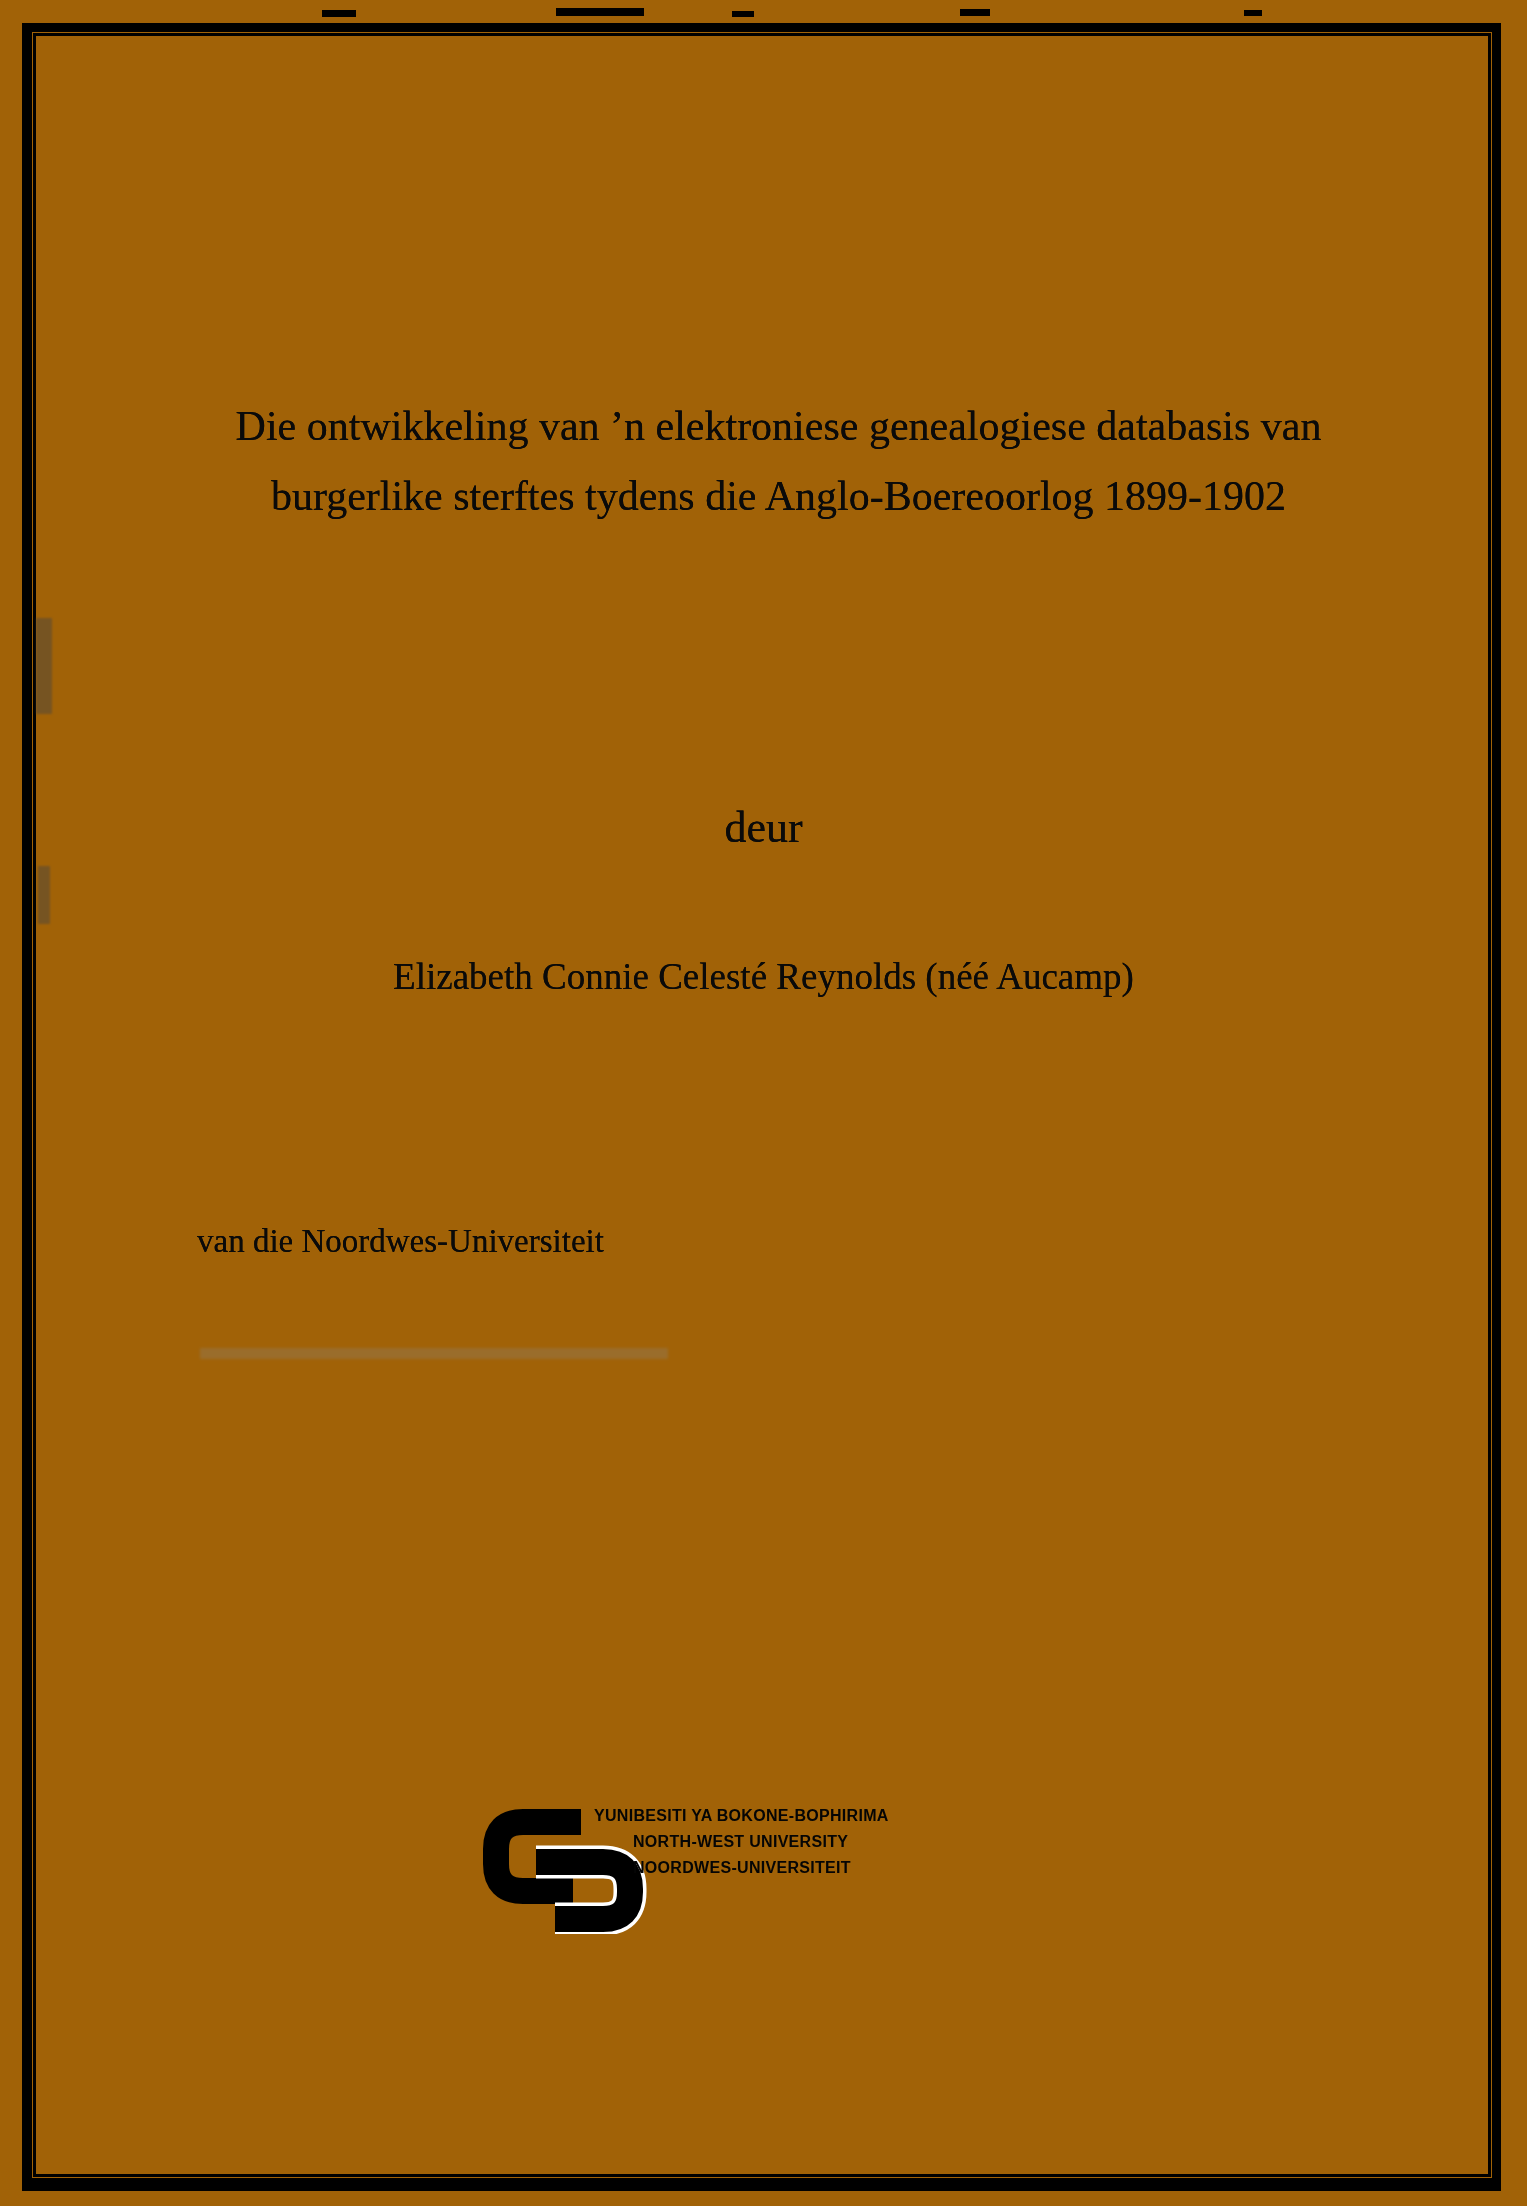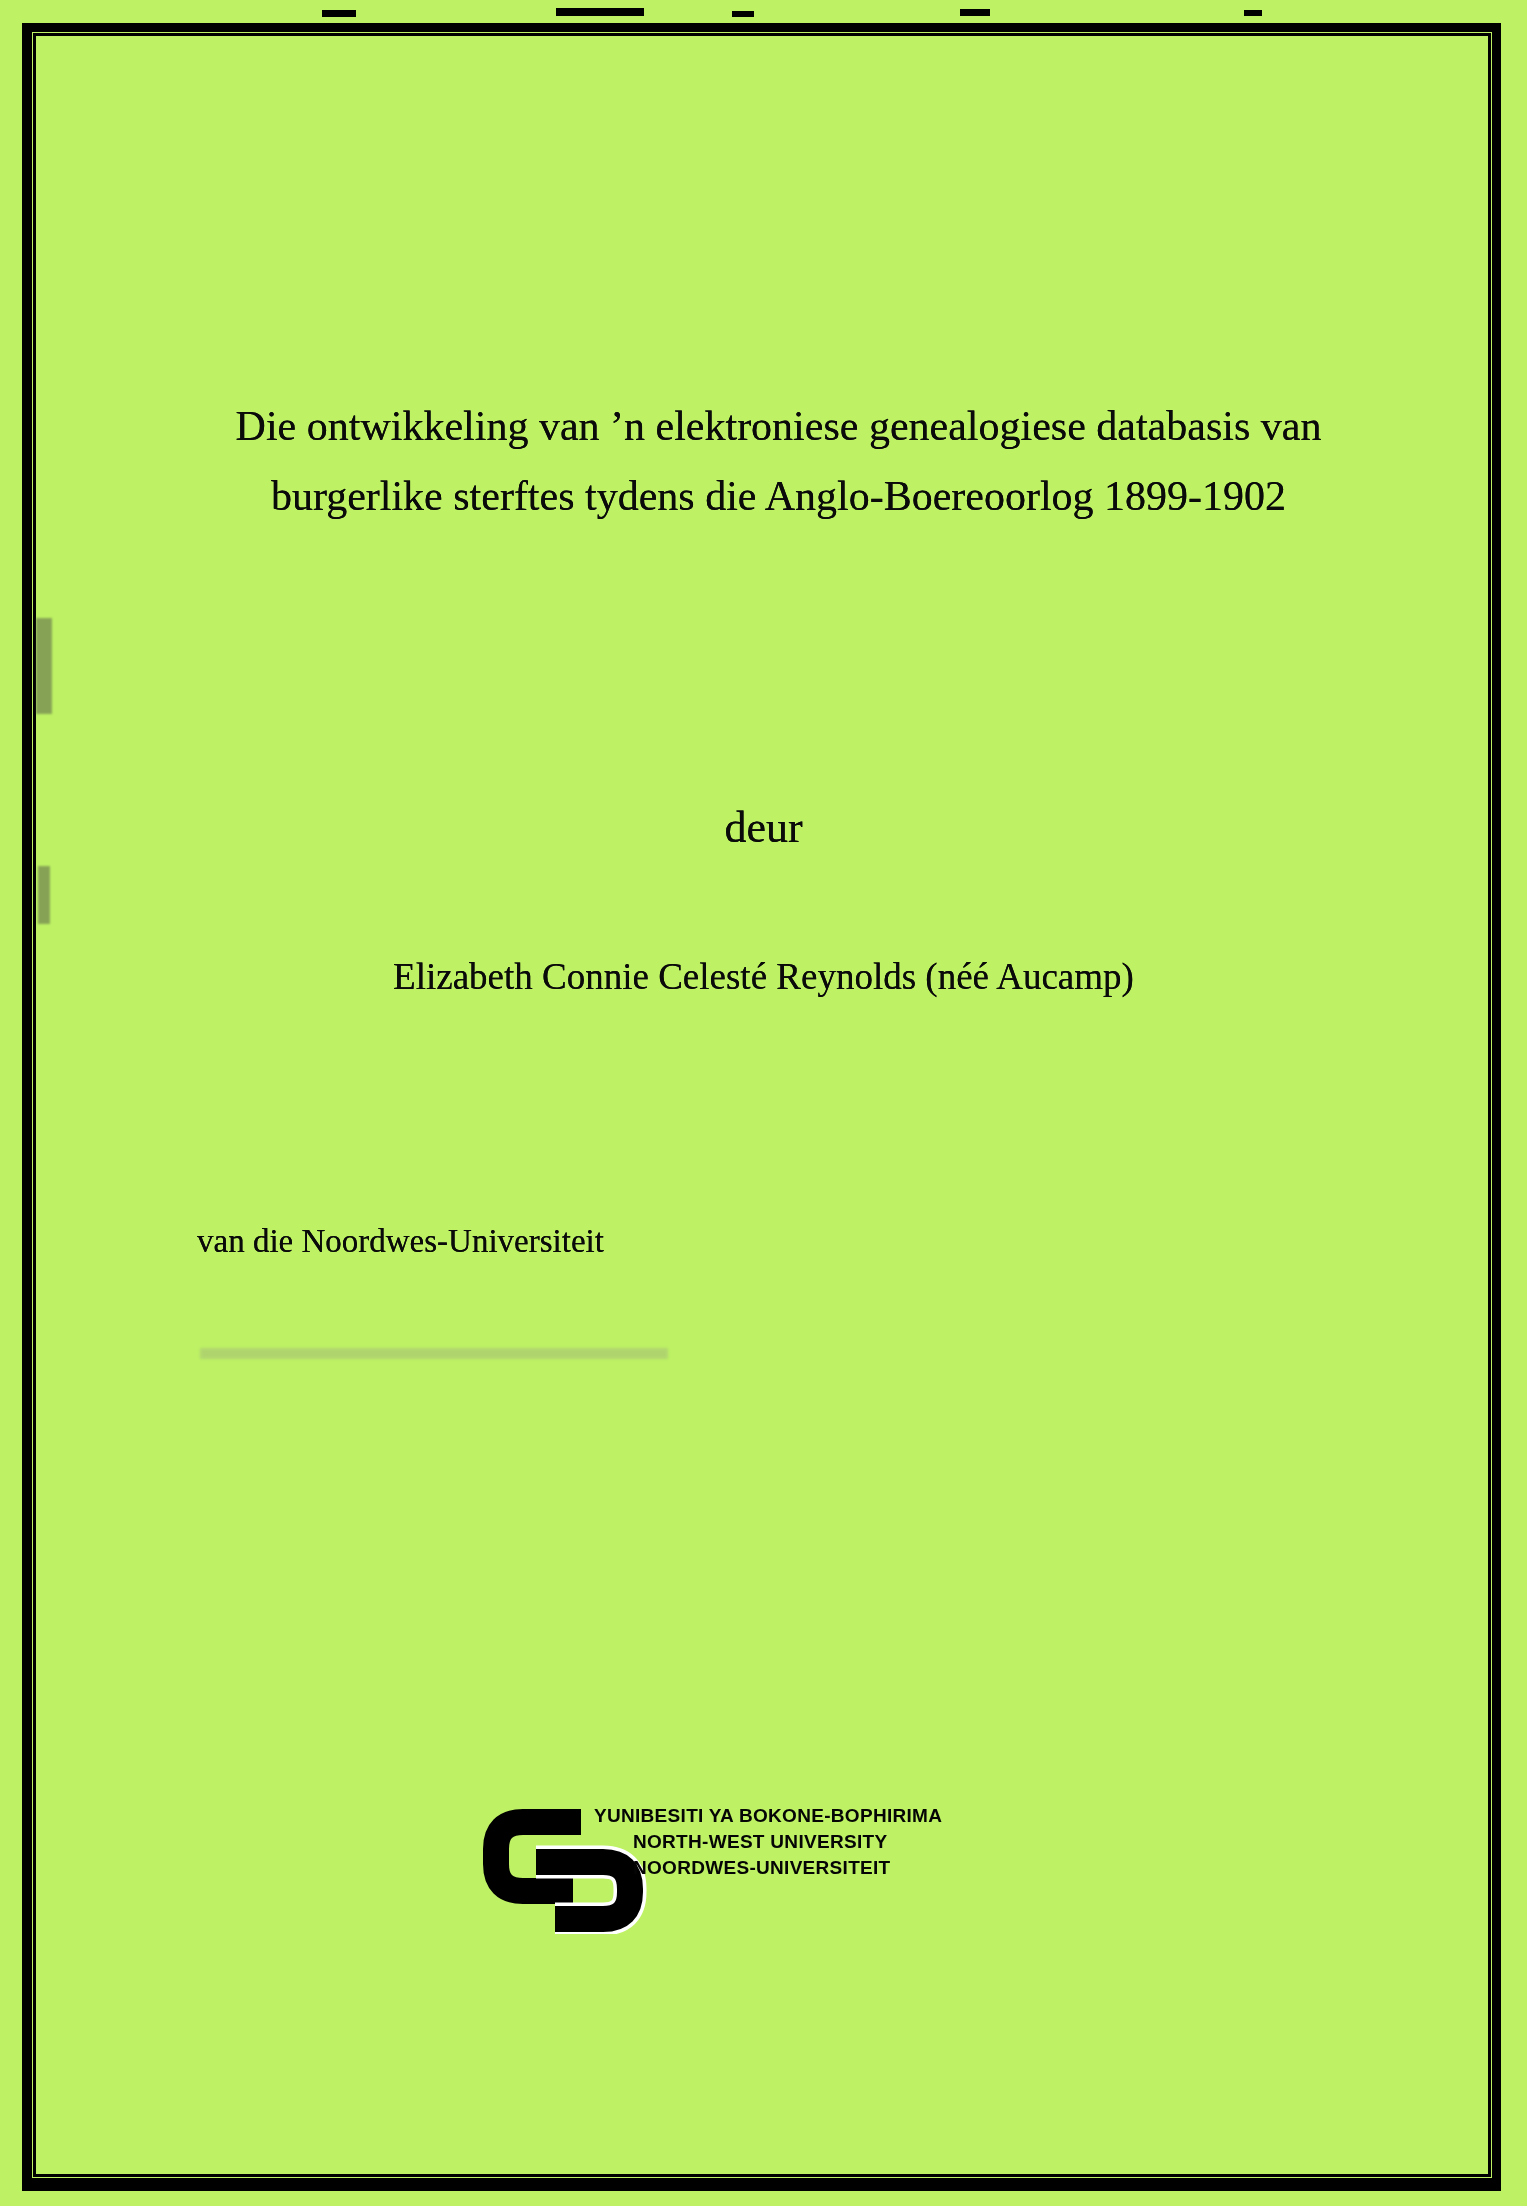--- a/index.html
+++ b/index.html
@@ -1,17 +1,17 @@
 <!DOCTYPE html>
 <html><head>
 <meta charset="utf-8">
 <style>
   html,body { margin:0; padding:0; background:#ffffff; }
   .page {
-    position:relative; width:1527px; height:2206px; background:#bef264;
+    position:relative; width:1527px; height:2206px; background:#a16207;
     font-family:"Liberation Serif","DejaVu Serif",serif; color:#0a0a0a;
     overflow:hidden;
   }
   
   .frame-outer {
     position:absolute; left:22px; top:23px; right:26px; bottom:15px;
     border-style:solid; border-color:#000;
     border-width:9px 9px 13px 10px;
   }
   .frame-inner {
@@ -56,21 +56,21 @@
   }
   .supervisor-block .line { display:block; }
 
   .logo {
     position:absolute; left:481px; top:1800px; width:600px; height:160px;
   }
   .logo-mark { position:absolute; left:0; top:7px; width:176px; height:127px; }
   .logo-text {
     position:absolute; left:113px; top:3px;
     font-family:"Liberation Sans","DejaVu Sans",sans-serif;
-    font-size:19px; font-weight:700; line-height:26px;
+    font-size:16px; font-weight:700; line-height:26px;
     letter-spacing:.3px; color:#050505; white-space:nowrap;
   }
   .logo-text .line { display:block; }
   .logo-text .indent { margin-left:39px; }
 </style>
 </head>
 <body>
 
 <div class="page">
 

